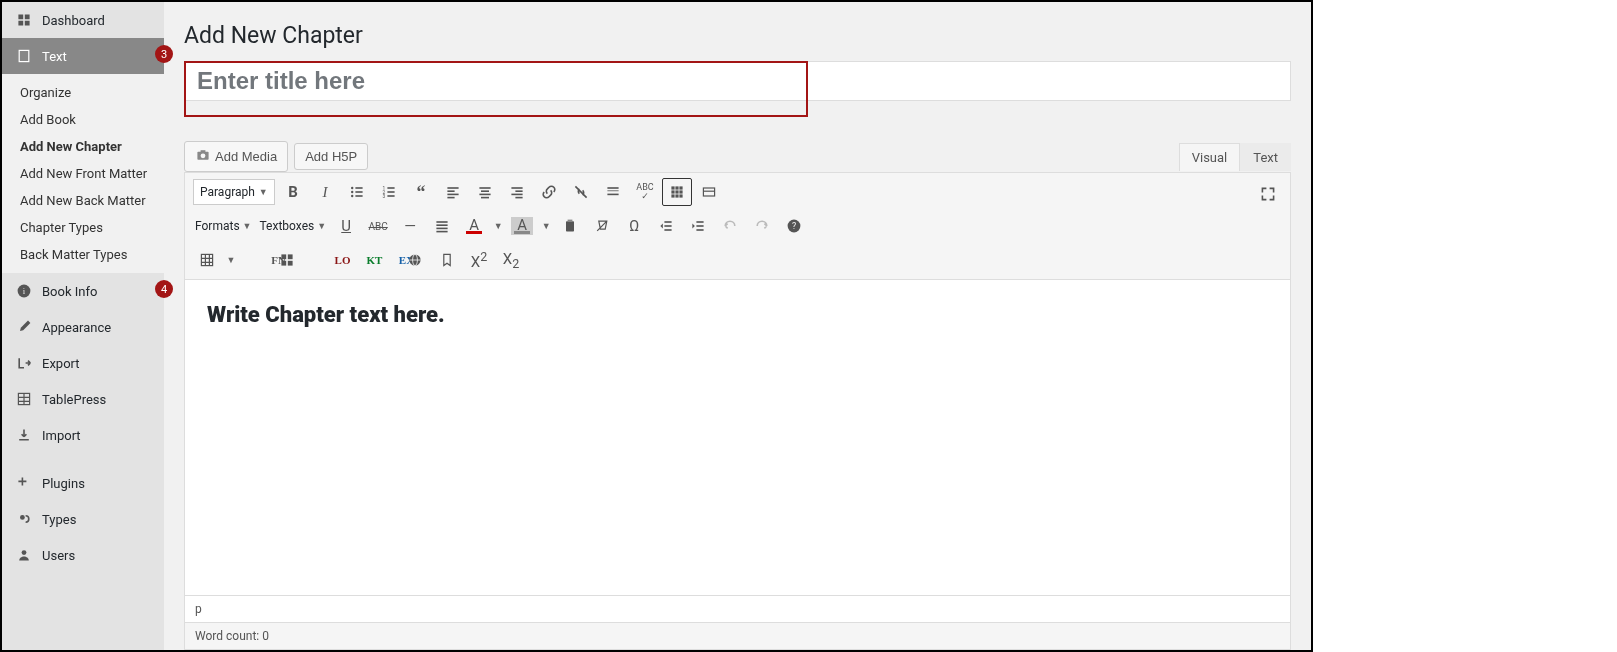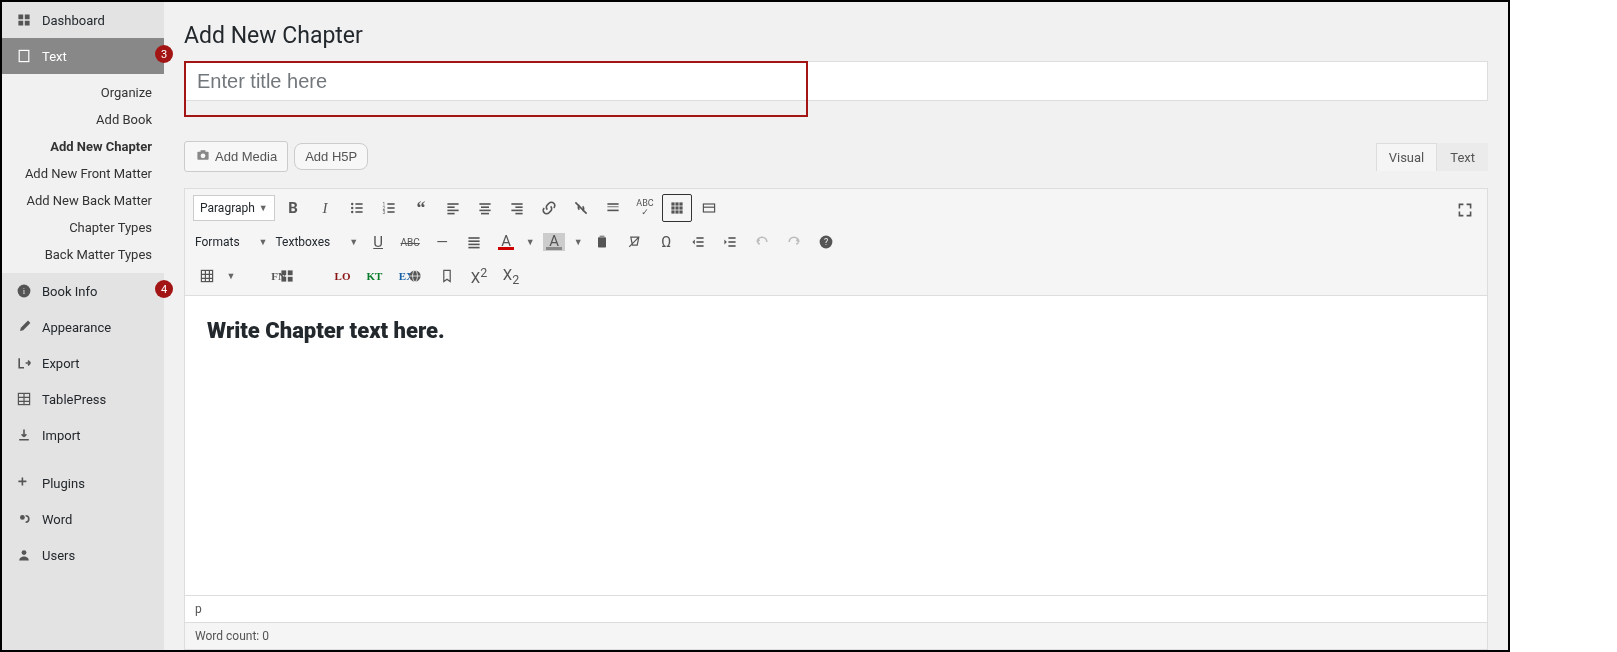--- a/index.html
+++ b/index.html
@@ -1,47 +1,47 @@
 <!DOCTYPE html>
 <html><head>
 <meta charset="utf-8">
 <style>
 *{box-sizing:border-box;margin:0;padding:0;}
 body{font-family:-apple-system,BlinkMacSystemFont,"Segoe UI",Roboto,sans-serif;font-size:13px;color:#23282d;}
-.frame{border:2px solid #000;width:1510px;height:652px;display:flex;background:#f1f1f1;overflow:hidden;}
+.frame{border:2px solid #000;width:1313px;height:652px;display:flex;background:#f1f1f1;overflow:hidden;}
 .sidebar{width:162px;background:#e3e3e3;flex-shrink:0;position:relative;}
 .menu-item{display:flex;align-items:center;padding:8px 12px;cursor:pointer;color:#23282d;min-height:34px;}
 .menu-item .icon{width:20px;height:20px;margin-right:8px;display:flex;align-items:center;justify-content:center;color:#555;}
 .menu-item.active{background:#888;color:#fff;}
 .menu-item.active .icon{color:#fff;}
 .submenu{background:#f1f1f1;padding:5px 0;}
-.submenu-item{padding:6px 12px 6px 18px;cursor:pointer;color:#333;font-size:13px;text-align:right;}
+.submenu-item{padding:6px 12px 6px 18px;cursor:pointer;color:#333;font-size:13px;}
 .submenu-item.current{font-weight:700;}
 .badge{position:absolute;width:18px;height:18px;background:#a31515;color:#fff;border-radius:50%;font-size:11px;display:flex;align-items:center;justify-content:center;font-weight:400;}
 .main{flex:1;display:flex;flex-direction:column;padding:20px 20px 0 20px;overflow:hidden;}
 .page-title{font-size:23px;font-weight:400;color:#23282d;margin-bottom:12px;}
-.title-input{border:1px solid #ddd;background:#fff;font-size:20px;padding:8px 12px;color:#23282d;width:100%;outline:none;height:40px;}
+.title-input{border:1px solid #ddd;background:#fff;font-size:24px;padding:8px 12px;color:#23282d;width:100%;outline:none;height:40px;font-weight:bold;}
 .title-input::placeholder{color:#72777c;}
 .title-highlight{border:2px solid #a31515;width:624px;position:absolute;height:56px;pointer-events:none;}
 .title-wrap{position:relative;margin-bottom:40px;}
-.media-row{display:flex;align-items:center;margin-bottom:16px;}
+.media-row{display:flex;align-items:center;margin-bottom:0;}
 .btn{background:#f7f7f7;border:1px solid #ccc;padding:5px 10px;border-radius:3px;cursor:pointer;font-size:13px;color:#555;display:inline-flex;align-items:center;gap:4px;}
-.btn+.btn{margin-left:6px;border-radius:8px;}
+.btn+.btn{margin-left:6px;}
 .tabs-right{margin-left:auto;display:flex;}
 .tab{padding:6px 12px;cursor:pointer;color:#555;font-size:13px;border:1px solid transparent;border-bottom:none;}
 .tab.active{background:#f5f5f5;border-color:#ddd;color:#555;}
 .tab.inactive{background:#ebebeb;}
 .editor-box{border:1px solid #ddd;background:#fff;display:flex;flex-direction:column;flex:1;min-height:0;}
 .toolbar{border-bottom:1px solid #ddd;background:#f5f5f5;padding:2px 6px;display:flex;flex-wrap:wrap;align-items:center;position:relative;}
 .tbar-row{display:flex;align-items:center;flex-wrap:wrap;width:100%;padding:2px 0;}
 .tb-select{border:1px solid #ccc;background:#fff;padding:3px 6px;font-size:12px;cursor:pointer;display:inline-flex;align-items:center;gap:4px;margin:2px;min-width:82px;height:26px;}
 .tb-btn{width:30px;height:28px;display:inline-flex;align-items:center;justify-content:center;cursor:pointer;color:#555;margin:1px;font-size:15px;}
 .tb-btn.boxed{border:1px solid #333;border-radius:2px;}
 .tb-btn.disabled{color:#bbb;}
-.tb-text{font-size:12px;padding:0 4px;cursor:pointer;display:inline-flex;align-items:center;gap:19px;}
+.tb-text{font-size:12px;padding:0 4px;cursor:pointer;display:inline-flex;align-items:center;gap:3px;}
 .tb-label{font-family:Georgia,serif;font-weight:bold;font-size:11px;padding-left:47px;}
 .expand{position:absolute;right:6px;top:6px;}
 .editor-content{flex:1;padding:22px;background:#fff;overflow:auto;}
 .editor-content .placeholder{font-weight:900;font-size:22px;}
 .status-bar{border-top:1px solid #ddd;background:#fff;padding:6px 10px;font-size:12px;color:#555;}
 .word-count{border-top:1px solid #ddd;background:#f5f5f5;padding:6px 10px;font-size:12px;color:#555;}
 svg{width:16px;height:16px;}
 .dd{font-size:9px;color:#666;}
 .color-bar{display:inline-block;width:16px;height:3px;background:#c00;margin-top:-2px;}
 .color-bar.gray{background:#888;}
@@ -139,21 +139,21 @@
         </span>
       <span>Plugins</span>
     </div>
     <div class="menu-item">
       <span class="icon">
           <svg viewBox="0 0 20 20" fill="currentColor">
             <circle cx="8" cy="8" r="3"></circle>
             <path d="M12 5a5 5 0 015 5 5 5 0 01-5 5v-2a3 3 0 000-6z"></path>
           </svg>
         </span>
-      <span>Word</span>
+      <span>Types</span>
     </div>
     <div class="menu-item">
       <span class="icon">
           <svg viewBox="0 0 20 20" fill="currentColor">
             <circle cx="10" cy="7" r="3"></circle>
             <path d="M4 17c0-3 3-5 6-5s6 2 6 5z"></path>
           </svg>
         </span>
       <span>Users</span>
     </div>

